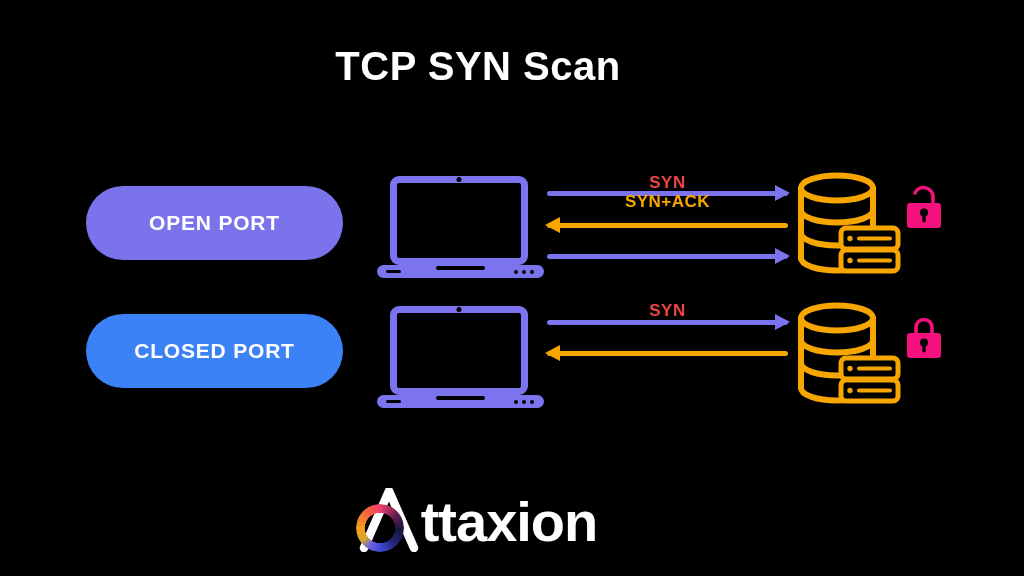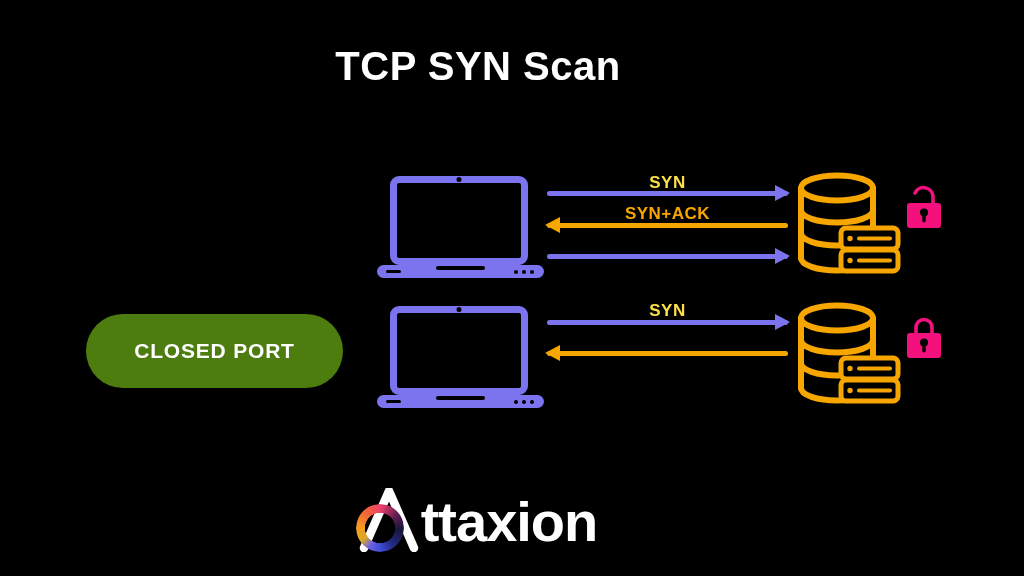--- a/index.html
+++ b/index.html
@@ -7,21 +7,21 @@
          font-family:"Liberation Sans",sans-serif;}
 
   .title{position:absolute;left:0;right:0;top:44px;text-align:center;color:#fff;
          font-size:40px;font-weight:bold;letter-spacing:.5px;}
 
   
   .pill{position:absolute;left:86px;width:257px;height:74px;border-radius:37px;
         display:flex;align-items:center;justify-content:center;color:#fff;
         font-weight:bold;font-size:21px;letter-spacing:.8px;}
   .pill.open{top:186px;background:#7a73ec;}
-  .pill.closed{top:314px;background:#4d7c0f;}
+  .pill.closed{top:314px;background:#3b82f6;}
 
   
   .laptop{position:absolute;left:377px;width:167px;height:102px;}
   .laptop.r1{top:176px}.laptop.r2{top:306px}
   .laptop .screen{position:absolute;left:13px;top:0;width:138px;height:89px;
         border:7px solid #7b74ee;border-radius:9px;background:#000;box-sizing:border-box;}
   .laptop .cam{position:absolute;left:50%;top:-6px;transform:translateX(-50%);
         width:5px;height:5px;border-radius:50%;background:#000;}
   .laptop .base{position:absolute;left:0;bottom:0;width:167px;height:13px;
         background:#7b74ee;border-radius:7px;}
@@ -32,24 +32,24 @@
 
   
   .arrow{position:absolute;left:547px;width:241px;height:5px;border-radius:3px;
          color:#7b74ee;background:currentColor;}
   .arrow.orange{color:#f7a600;}
   .arrow::after{content:"";position:absolute;top:-6px;width:0;height:0;
          border-top:8px solid transparent;border-bottom:8px solid transparent;}
   .arrow.right::after{right:-2px;border-left:15px solid currentColor;}
   .arrow.left::after{left:-2px;border-right:15px solid currentColor;}
   .mlabel{position:absolute;left:547px;width:241px;text-align:center;
-          font-size:17px;font-weight:bold;letter-spacing:.5px;color:#fde047;}
+          font-size:17px;font-weight:bold;letter-spacing:.5px;color:#ef4444;}
   .mlabel.orange{color:#f7a600;}
   .t-l1a{top:173px}.t-a1a{top:191px}
-  .t-l1b{top:204px}.t-a1b{top:223px}
+  .t-l1b{top:192px}.t-a1b{top:223px}
   .t-l1c{top:235px}.t-a1c{top:254px}
   .t-l2a{top:301px}.t-a2a{top:320px}
   .t-l2b{top:332px}.t-a2b{top:351px}
 
   
   .db{position:absolute;left:795px;width:106px;height:104px;}
   .db.r1{top:172px}.db.r2{top:302px}
   .lock{position:absolute;left:904px;width:40px;height:46px;}
   .lock.r1{top:184px}.lock.r2{top:314px}
 
@@ -67,20 +67,23 @@
   .wordmark{color:#fff;font-size:56px;font-weight:600;letter-spacing:-1px;
         line-height:1;transform:translateY(2px);}
 </style>
 </head>
 <body>
 
 <div class="stage">
 
   <div class="title">TCP SYN Scan</div>
 
+  <div class="pill open">
+    <span>OPEN PORT</span>
+  </div>
 
   <div class="laptop r1">
     <div class="screen">
       <div class="cam"></div>
     </div>
     <div class="base">
       <div class="notch"></div>
       <div class="slot"></div>
       <div class="dot d1"></div>
       <div class="dot d2"></div>

